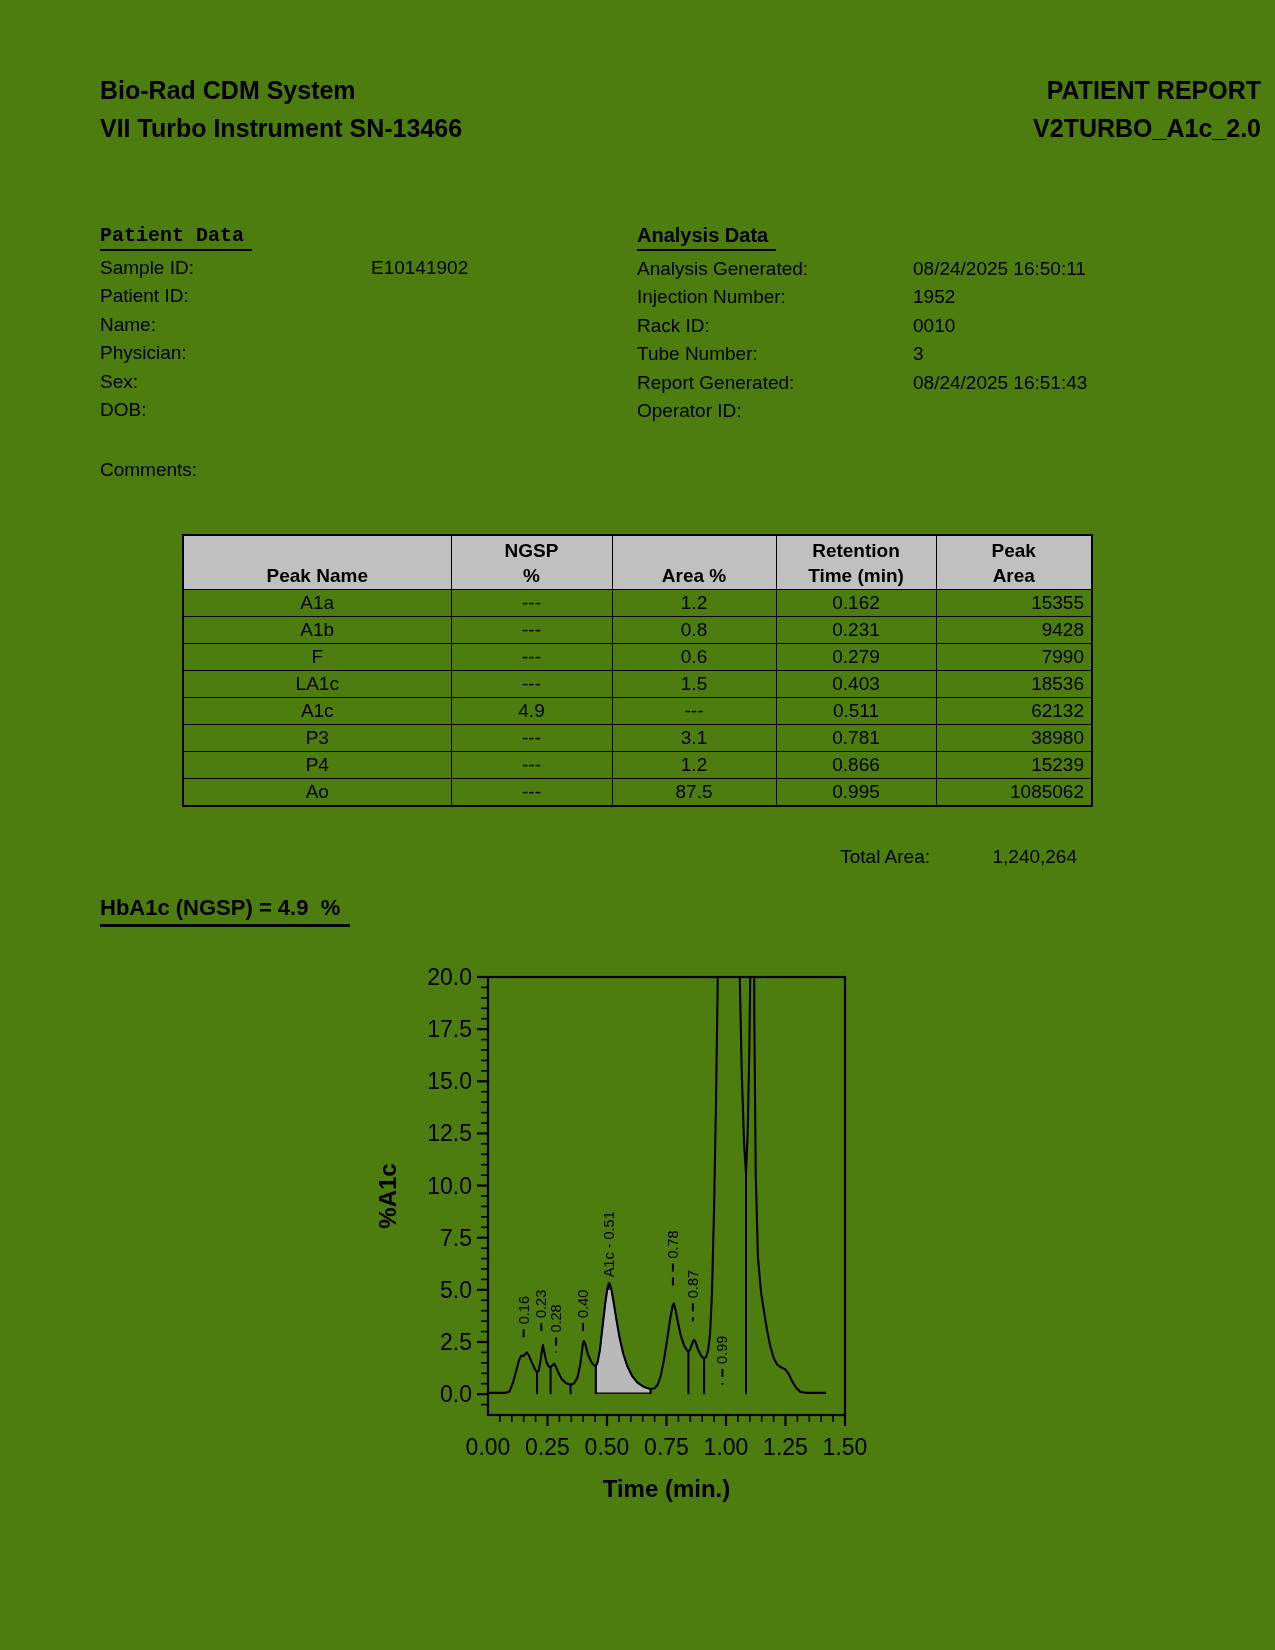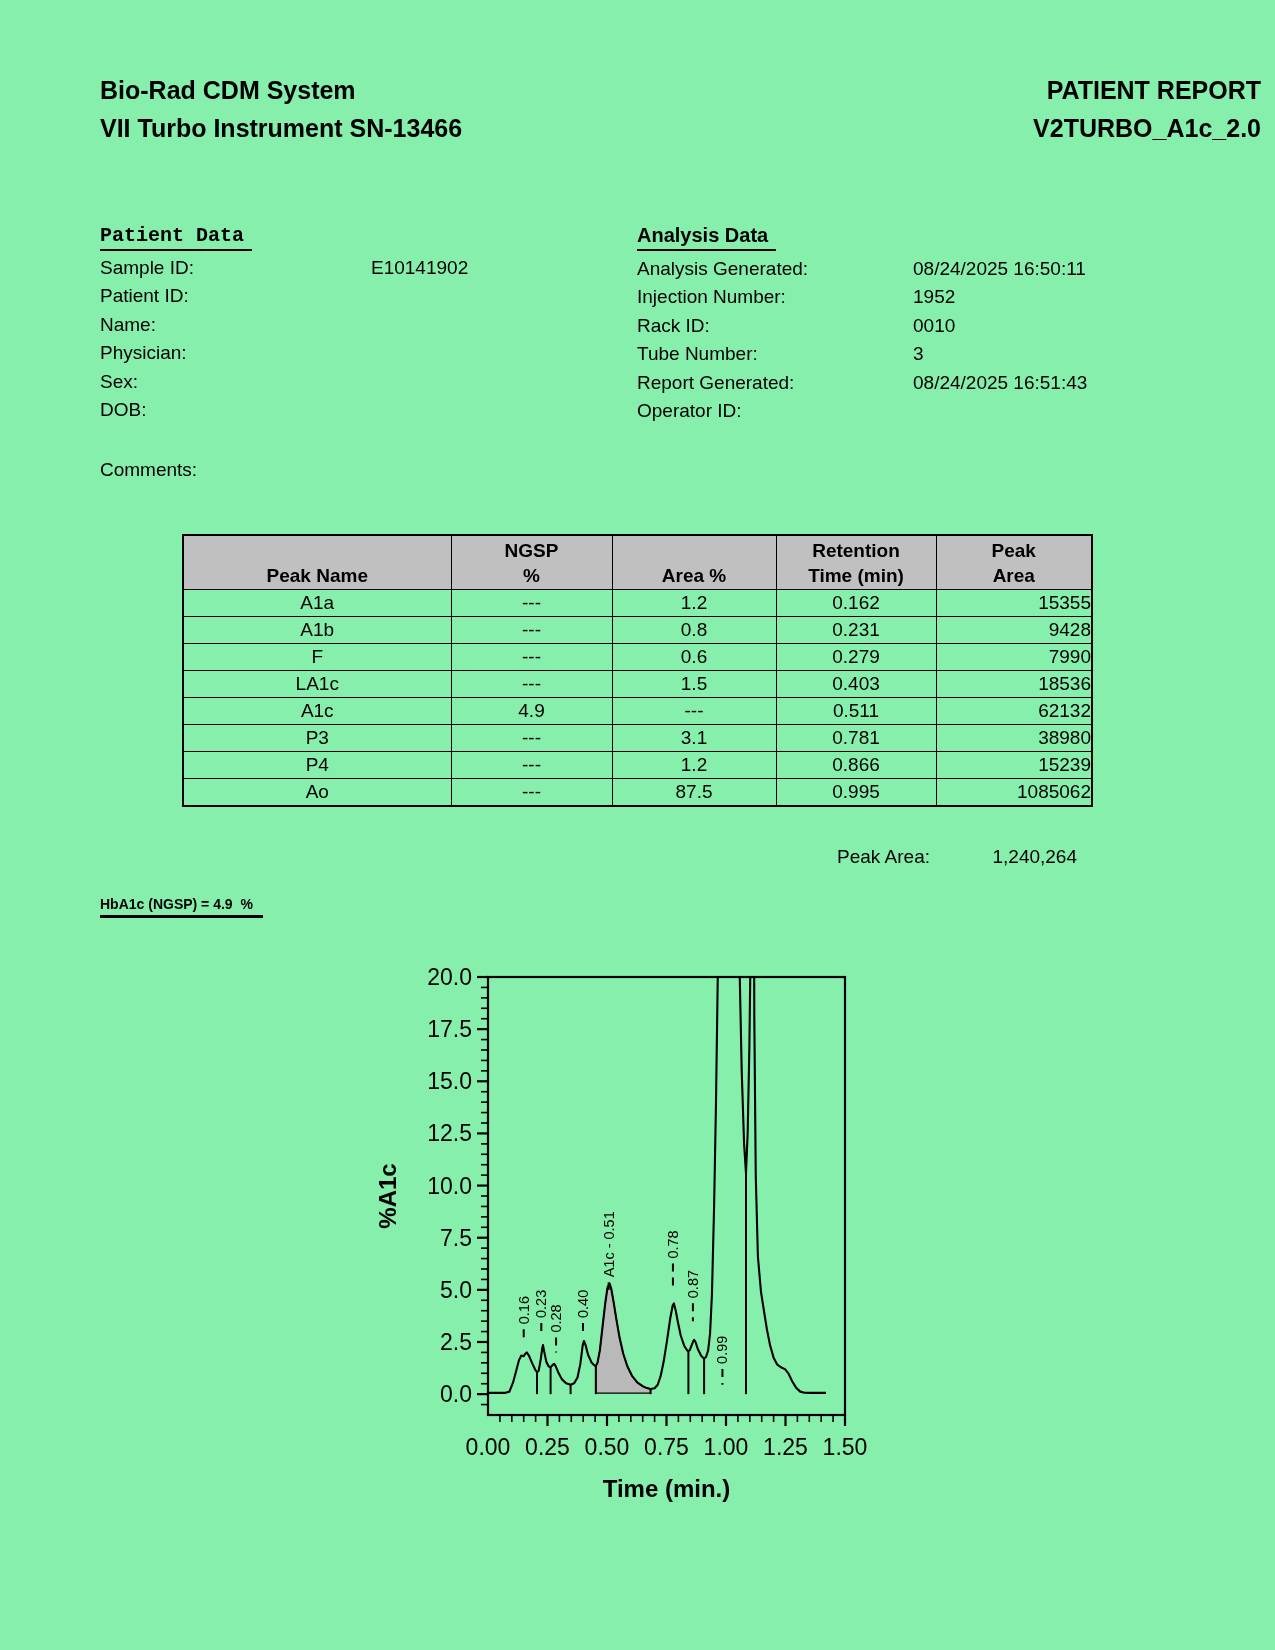--- a/index.html
+++ b/index.html
@@ -1,17 +1,17 @@
 <!DOCTYPE html>
 <html><head>
 <meta charset="utf-8">
 <style>
   html,body{margin:0;padding:0;background:#e8e8e8;}
   .page{
-    position:relative;width:1275px;height:1650px;background:#86efac;
+    position:relative;width:1275px;height:1650px;background:#4d7c0f;
     font-family:"Liberation Sans","DejaVu Sans",sans-serif;color:#000;
     margin:0 auto;overflow:hidden;
   }
   .abs{position:absolute;}
   .hdr{font-size:25px;font-weight:bold;line-height:1.1;white-space:nowrap;}
   .hdr-right{text-align:left;}
   .section-heading{
     font-size:20px;font-weight:bold;display:inline-block;
     border-bottom:2px solid #000;padding:0 8px 2px 0;white-space:nowrap;
   }
@@ -28,24 +28,24 @@
   }
   table.peaks th{
     background:#c0c0c0;border:1px solid #000;font-weight:bold;
     vertical-align:bottom;text-align:center;height:52px;line-height:25px;
     padding:0 0 1px 0;
   }
   table.peaks td{
     border:1px solid #000;height:26px;padding:0;text-align:center;
     line-height:26px;white-space:nowrap;
   }
-  table.peaks td.num-right{text-align:right;}
+  table.peaks td.num-right{text-align:right;padding-right:7px;}
   .total-row{font-size:19px;white-space:nowrap;}
   .result-line{
-    font-size:14px;font-weight:bold;display:inline-block;white-space:pre;
+    font-size:22px;font-weight:bold;display:inline-block;white-space:pre;
     border-bottom:3px solid #000;padding:0 10px 3px 0;
   }
   svg text{font-family:"Liberation Sans","DejaVu Sans",sans-serif;}
 </style>
 </head>
 <body>
 
 <div class="page">
 
   <div class="abs hdr" style="left:100px;top:77px;">Bio-Rad CDM System</div>
@@ -178,21 +178,21 @@
         <tr>
           <td>Ao</td>
           <td>---</td>
           <td>87.5</td>
           <td>0.995</td>
           <td class="num-right">1085062</td>
         </tr>
       </tbody>
   </table>
 
-  <div class="abs total-row" style="left:700px;top:846px;width:230px;text-align:right;">Peak Area:</div>
+  <div class="abs total-row" style="left:700px;top:846px;width:230px;text-align:right;">Total Area:</div>
   <div class="abs total-row" style="left:877px;top:846px;width:200px;text-align:right;">1,240,264</div>
 
   <div class="abs" style="left:100px;top:895px;">
     <span class="result-line">HbA1c (NGSP) = 4.9  %</span>
   </div>
 
   <svg id="chart" class="abs" style="left:340px;top:920px;width:575px;height:620px;" viewBox="340 920 575 620" xmlns="http://www.w3.org/2000/svg">
       <defs>
         <clipPath id="plotclip">
           <rect x="489" y="978" width="355" height="436"></rect>

